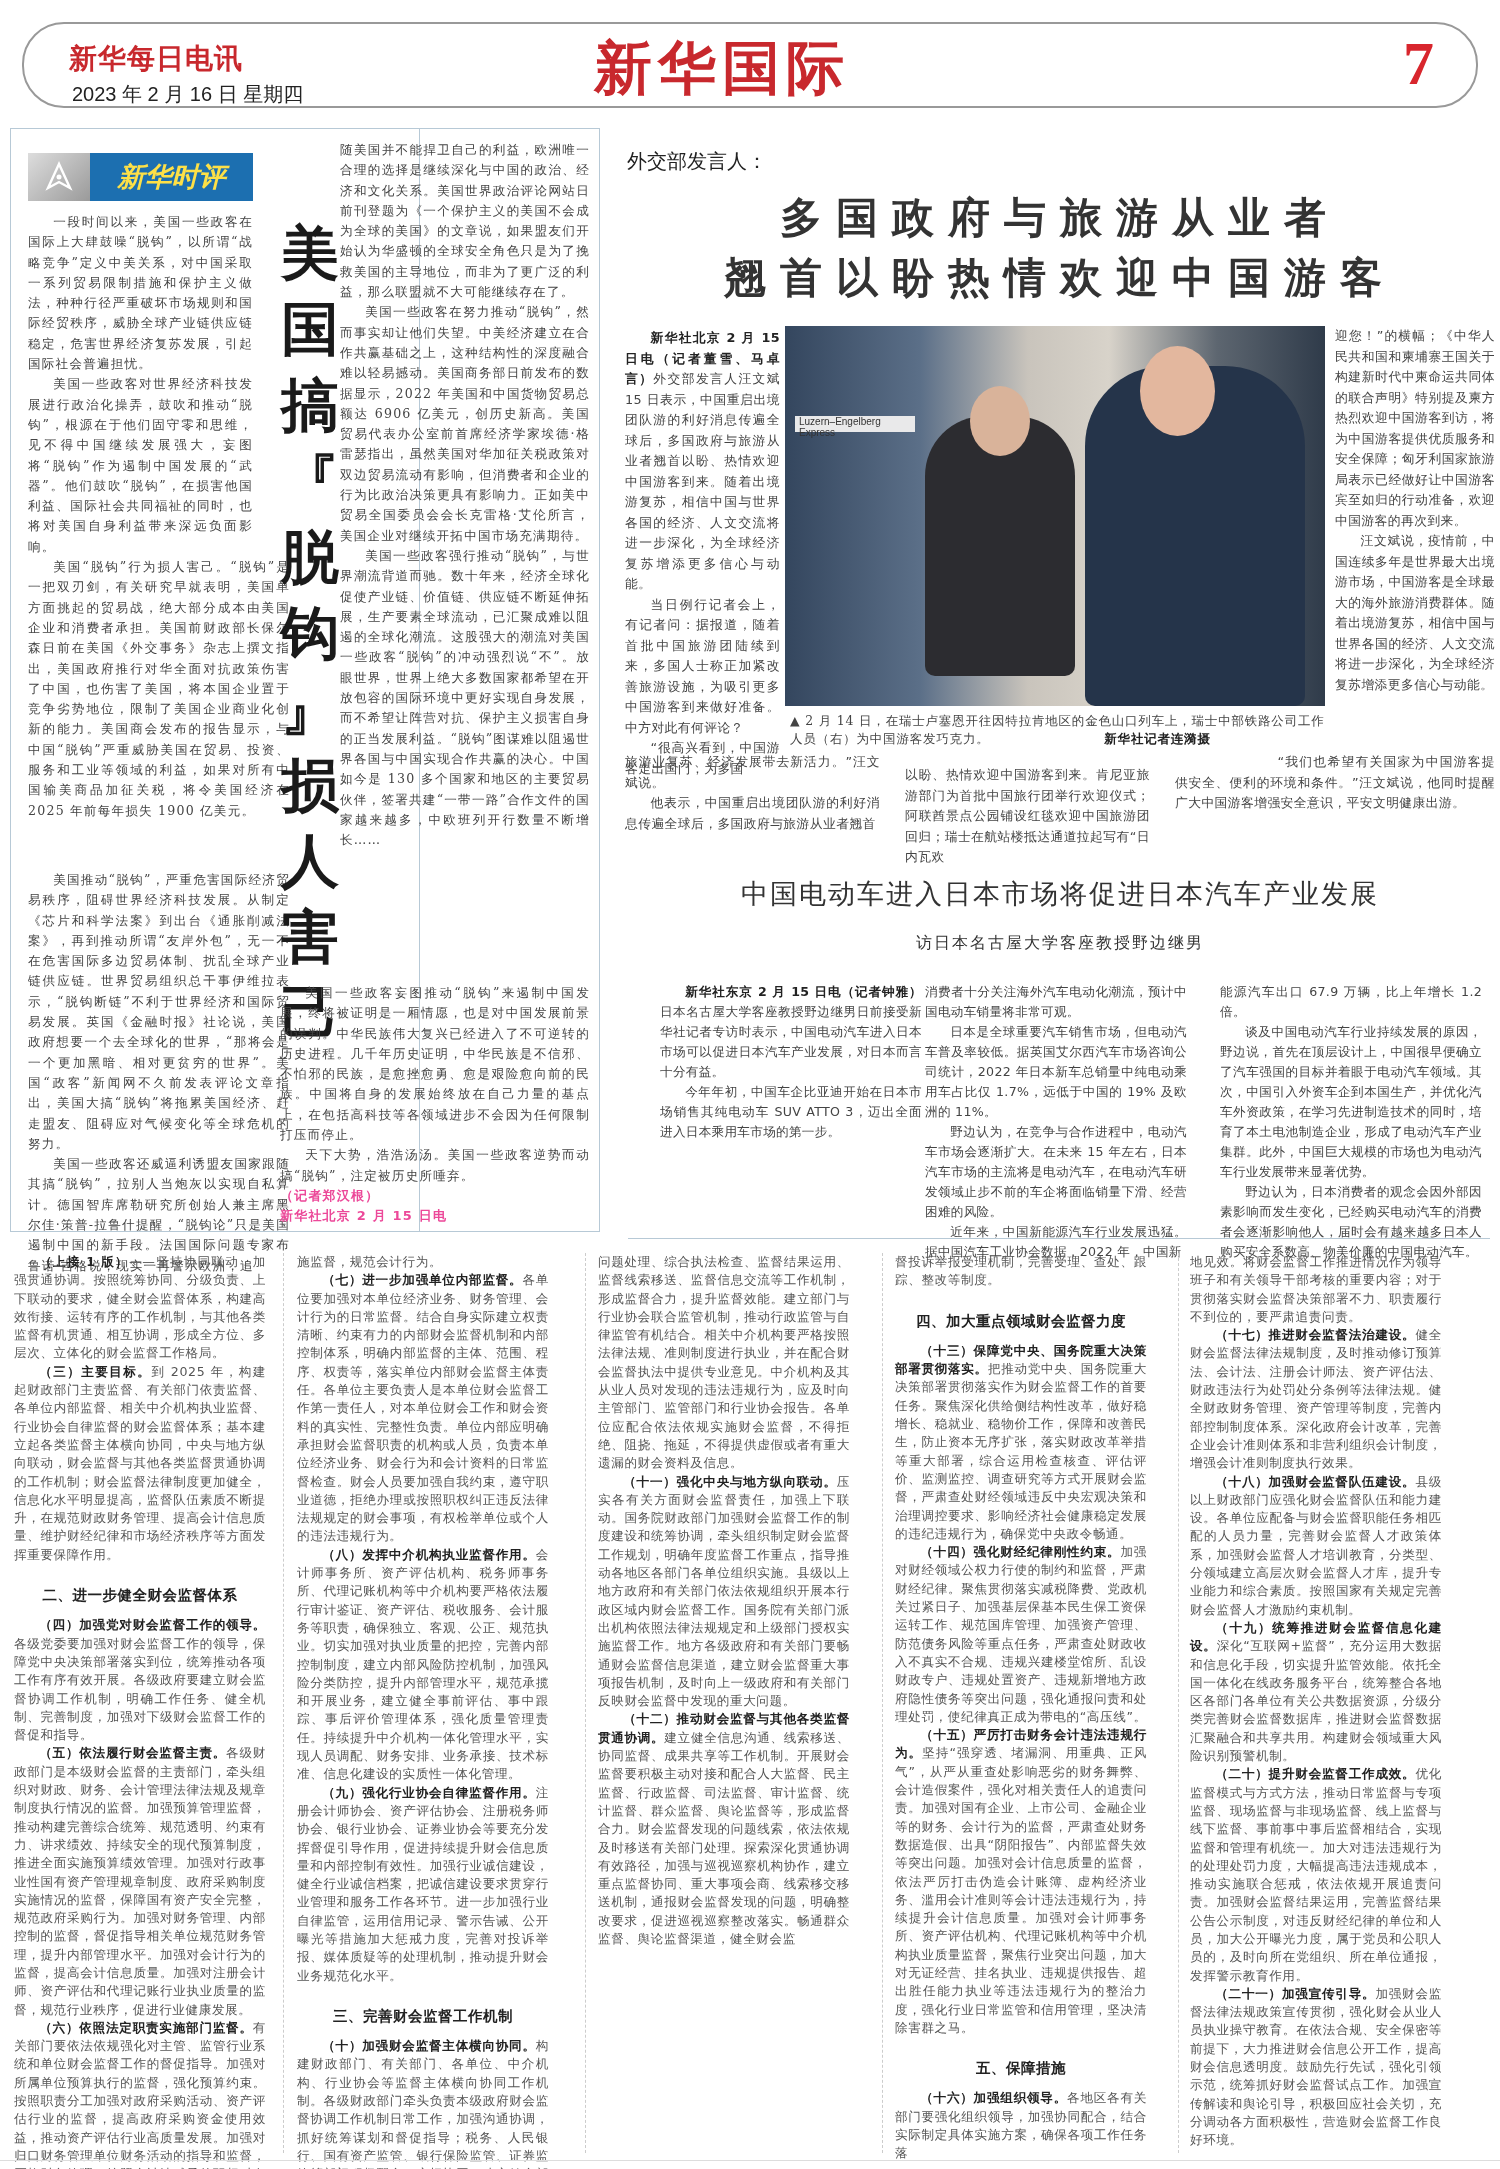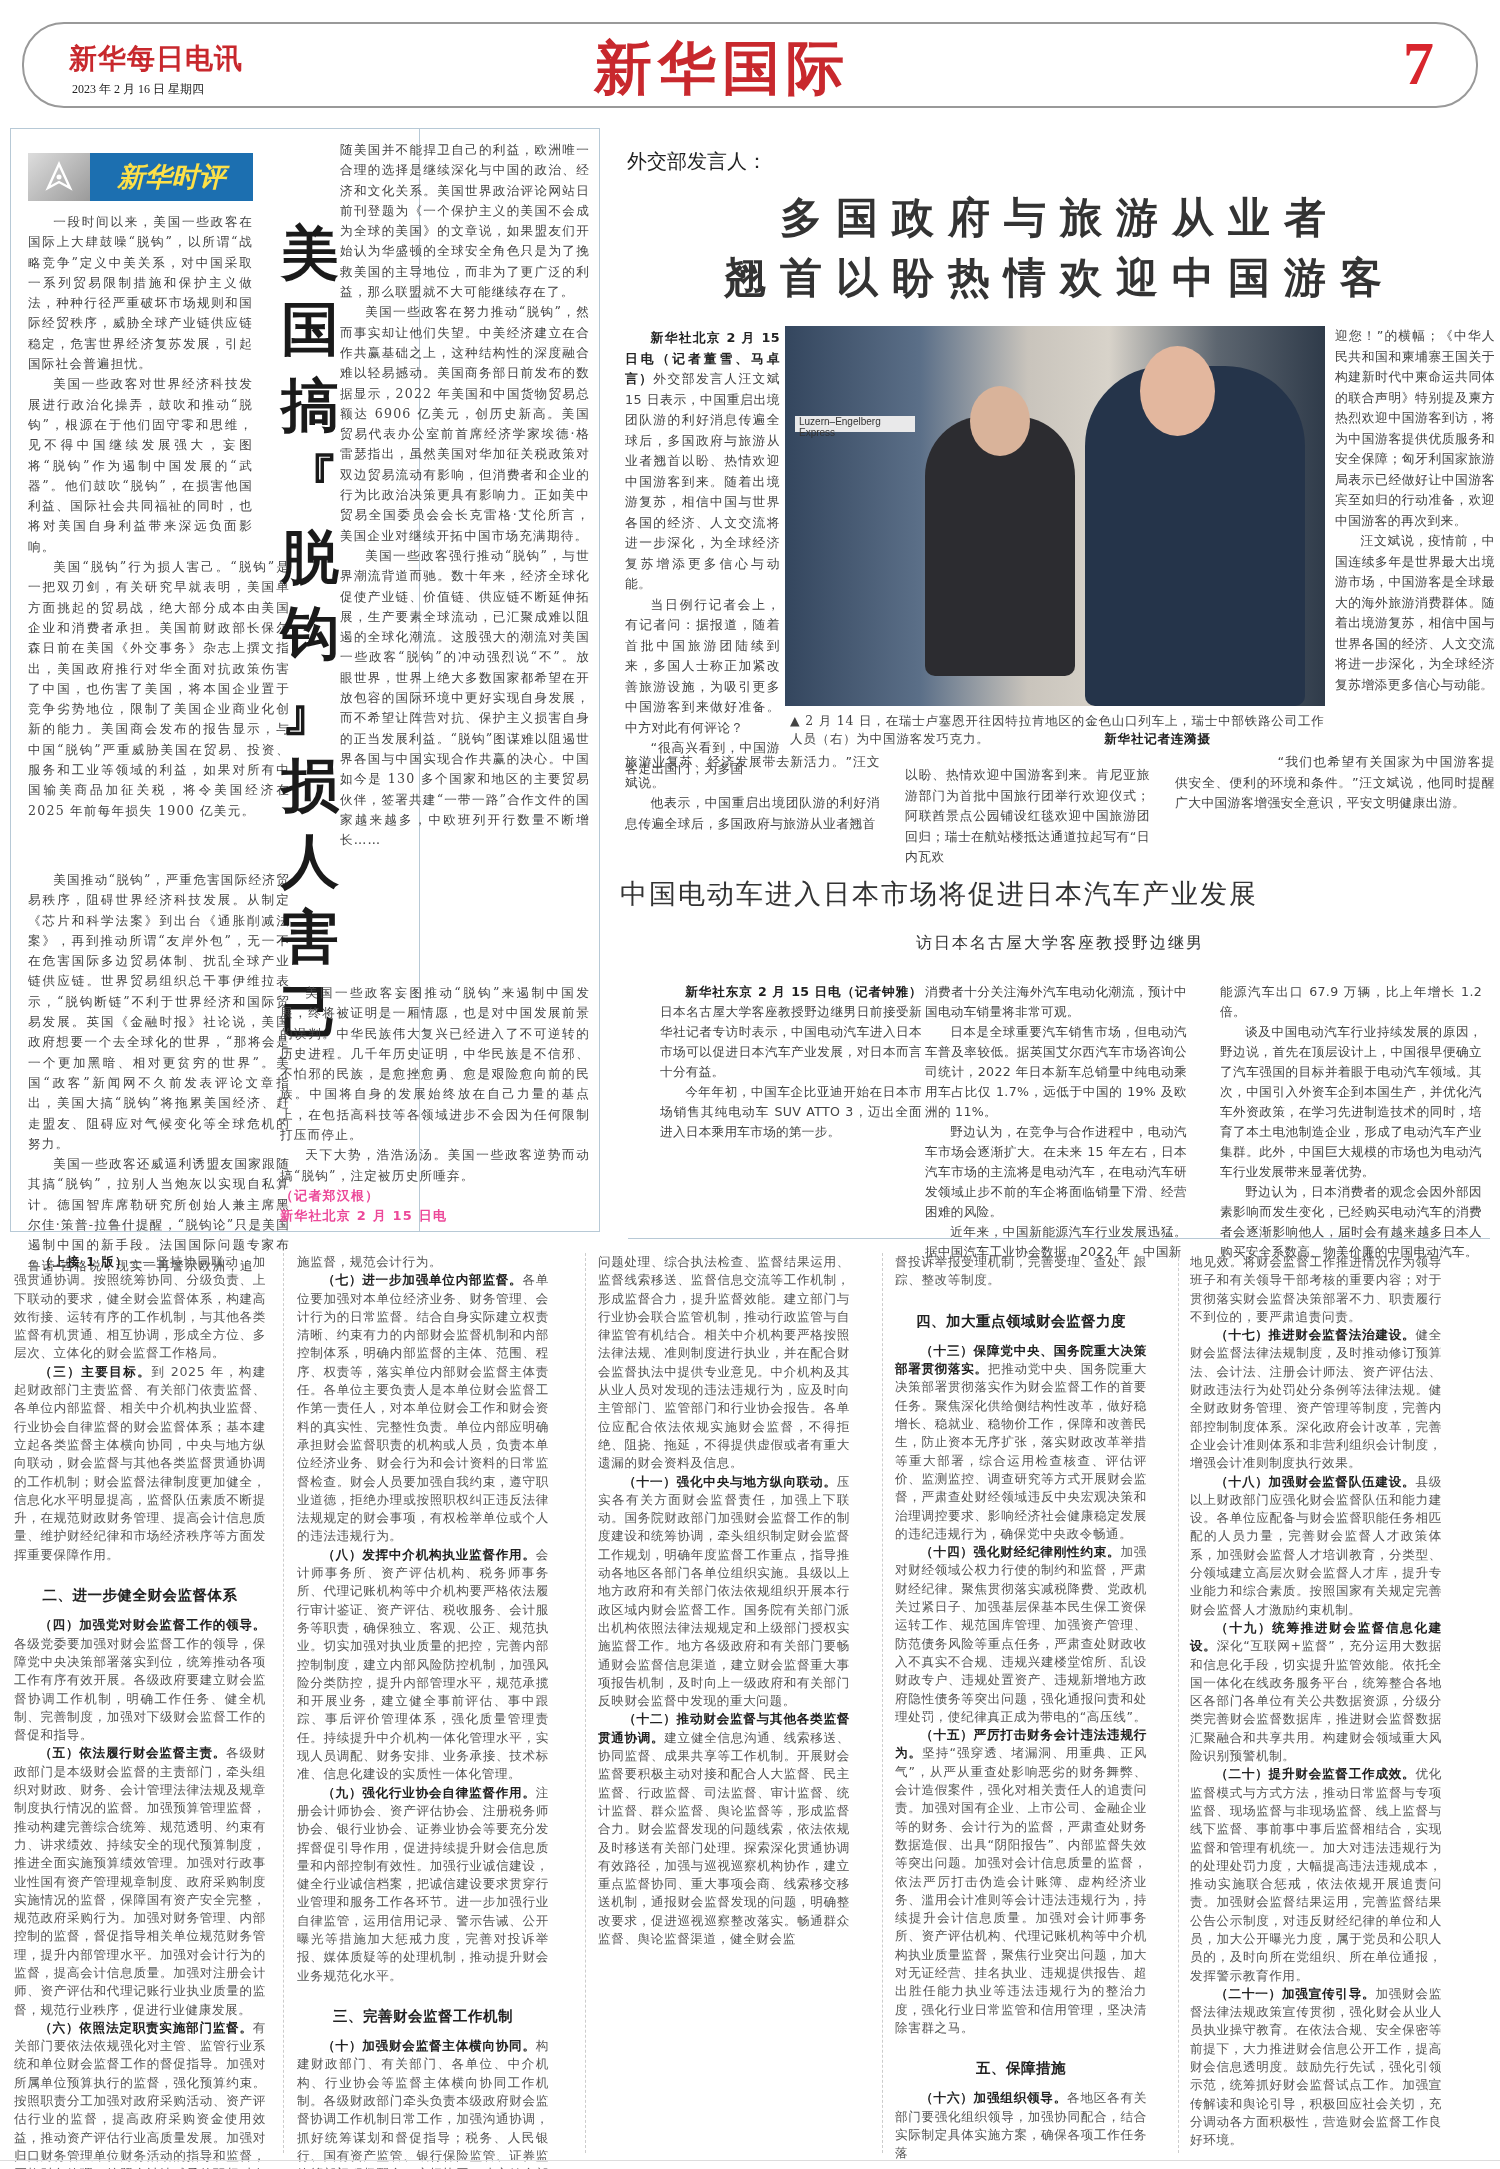--- a/index.html
+++ b/index.html
@@ -1,20 +1,20 @@
 <!DOCTYPE html>
 <html><head>
 <meta charset="utf-8">
 <style>
 *{box-sizing:border-box;margin:0;padding:0}
 html,body{width:1500px;height:2169px;background:#fff;overflow:hidden}
 body{font-family:"DejaVu Serif",serif;color:#333;position:relative}
 .masthead{position:absolute;left:22px;top:22px;width:1486px;height:86px;border:2px solid #999;border-radius:42px;border-right-color:#999;width:1456px}
 .mh-brand{position:absolute;left:45px;top:16px;color:#c8282d;font-size:28px;font-weight:bold;font-family:"DejaVu Serif",serif;letter-spacing:1px}
-.mh-date{position:absolute;left:48px;top:57px;font-family:Liberation Serif, serif;font-size:12px;color:#222}
+.mh-date{position:absolute;left:48px;top:57px;font-family:Liberation Sans, sans-serif;font-size:20px;color:#222}
 .mh-title{position:absolute;left:570px;top:6px;color:#c8282d;font-size:58px;font-weight:bold;font-family:"DejaVu Serif",serif;letter-spacing:6px}
 .mh-page{position:absolute;right:42px;top:4px;color:#d8262d;font-size:62px;font-weight:bold;font-family:"Liberation Serif",serif}
 .comment-box{position:absolute;left:10px;top:128px;width:410px;height:1104px;border:1px solid #b7c9d6}
 .comment-box2{position:absolute;left:420px;top:128px;width:180px;height:1104px;border:1px solid #b7c9d6;border-left:none}
 .col-text{font-size:12.6px;line-height:20.3px;color:#444;text-align:justify;letter-spacing:1.2px}
 .col-text p{text-indent:2em}
 .col-text p.noind{text-indent:0}
 .badge{position:absolute;left:28px;top:153px;width:225px;height:48px;display:flex}
 .badge-l{width:62px;height:48px;background:linear-gradient(135deg,#ddd,#9a9a9a);display:flex;align-items:center;justify-content:center;color:#fff;font-size:26px}
 .badge-r{flex:1;background:#1c6fb0;color:#fde047;font-size:27px;font-weight:bold;font-style:italic;display:flex;align-items:center;justify-content:center;font-family:"DejaVu Sans",sans-serif}
@@ -32,21 +32,21 @@
 .photo .p2{position:absolute;left:300px;top:40px;width:220px;height:340px;border-radius:80px 80px 10px 10px;background:#25344a}
 .photo .face1{position:absolute;left:185px;top:60px;width:60px;height:70px;border-radius:50%;background:#d9b39a}
 .photo .face2{position:absolute;left:355px;top:20px;width:75px;height:90px;border-radius:50%;background:#e3b79e}
 .photo .sign{position:absolute;left:10px;top:90px;width:120px;height:16px;background:#e9e9ea;font-size:10px;color:#333;font-family:"Liberation Sans",sans-serif;padding-left:4px}
 .caption{position:absolute;left:790px;top:712px;width:535px;font-size:12.5px;line-height:18px;color:#444;letter-spacing:.8px}
 .caption .credit{font-family:"DejaVu Sans",sans-serif;font-weight:bold;color:#222;margin-left:110px}
 .tour-right{position:absolute;left:1335px;top:326px;width:160px}
 .tour-b1{position:absolute;left:625px;top:752px;width:255px}
 .tour-b2{position:absolute;left:905px;top:765px;width:245px}
 .tour-b3{position:absolute;left:1175px;top:752px;width:320px}
-.ev-h{position:absolute;left:620px;top:876px;width:880px;text-align:left;font-size:27px;color:#333;letter-spacing:2px;font-family:"DejaVu Sans",sans-serif}
+.ev-h{position:absolute;left:620px;top:876px;width:880px;text-align:center;font-size:27px;color:#333;letter-spacing:2px;font-family:"DejaVu Sans",sans-serif}
 .ev-sub{position:absolute;left:620px;top:933px;width:880px;text-align:center;font-size:16px;color:#333;letter-spacing:2px;font-family:"DejaVu Sans",sans-serif}
 .ev1{position:absolute;left:660px;top:982px;width:262px}
 .ev2{position:absolute;left:925px;top:982px;width:262px}
 .ev3{position:absolute;left:1220px;top:982px;width:262px}
 .divider{position:absolute;left:628px;top:1238px;width:862px;height:1px;background:#b7c9d6}
 .doc{position:absolute;top:1253px;width:252px;font-size:12.6px;line-height:18.3px;color:#555;text-align:justify;font-family:"DejaVu Sans",sans-serif;letter-spacing:.6px}
 .doc p{text-indent:2em}
 .doc p.noind{text-indent:0}
 .doc b{color:#222}
 .doc h3{text-align:center;font-size:14.5px;color:#222;margin:22px 0 12px;font-weight:bold;letter-spacing:.5px}

